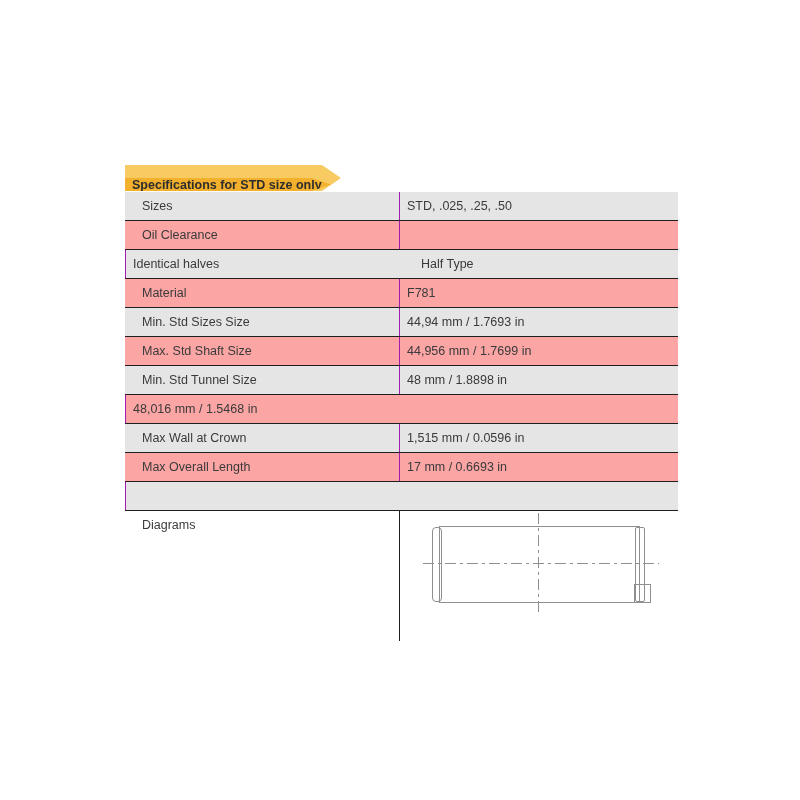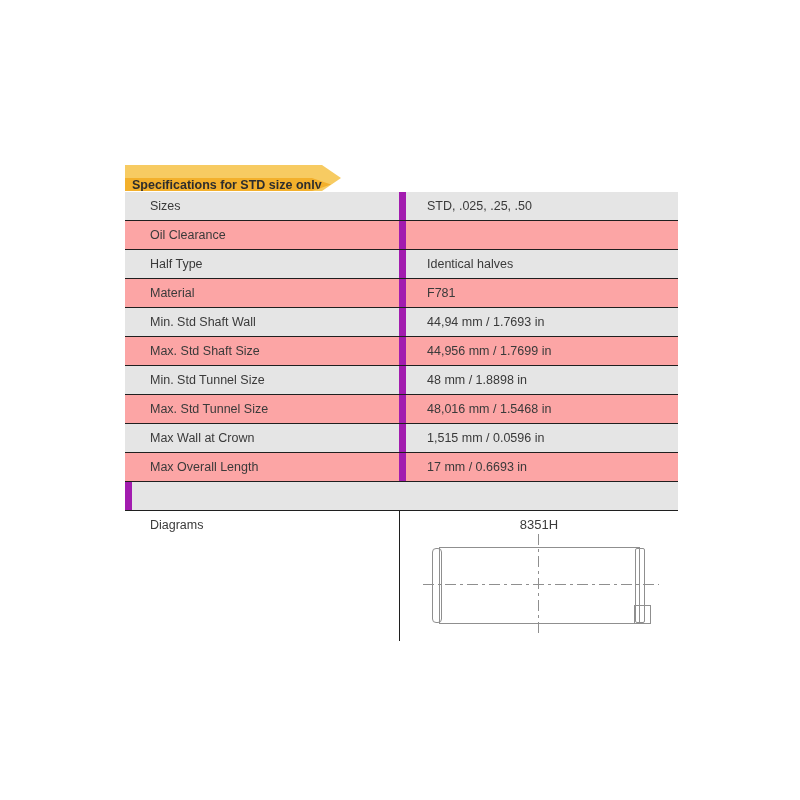--- a/index.html
+++ b/index.html
@@ -51,30 +51,30 @@
   .row {
     display: flex;
     height: 28px;
     border-bottom: 1px solid #1F1F1F;
     background: #fca5a5;
   }
   .row.gray { background: #E5E5E5; }
   .cell { box-sizing: border-box; }
   .lbl {
     width: 274px;
-    padding-left: 25px;
+    padding-left: 17px;
     display: flex;
     align-items: center;
     font-size: 12.5px;
     color: #3A3A3A;
   }
   .val {
     flex: 1;
-    border-left: 7px solid #a21caf;
-    padding-left: 21px;
+    border-left: 1px solid #a21caf;
+    padding-left: 7px;
     display: flex;
     align-items: center;
     font-size: 12.5px;
     color: #3A3A3A;
   }
   
   .diagram-section {
     display: flex;
     height: 130px;
   }
@@ -149,60 +149,58 @@
   <div class="spec-table">
     <div class="row gray">
       <div class="cell lbl">Sizes</div>
       <div class="cell val">STD, .025, .25, .50</div>
     </div>
     <div class="row">
       <div class="cell lbl">Oil Clearance</div>
       <div class="cell val"></div>
     </div>
     <div class="row gray">
+      <div class="cell val">Identical halves</div>
       <div class="cell lbl">Half Type</div>
-      <div class="cell val">Identical halves</div>
     </div>
     <div class="row">
       <div class="cell lbl">Material</div>
       <div class="cell val">F781</div>
     </div>
     <div class="row gray">
-      <div class="cell lbl">Min. Std Shaft Wall</div>
+      <div class="cell lbl">Min. Std Sizes Size</div>
       <div class="cell val">44,94 mm / 1.7693 in</div>
     </div>
     <div class="row">
       <div class="cell lbl">Max. Std Shaft Size</div>
       <div class="cell val">44,956 mm / 1.7699 in</div>
     </div>
     <div class="row gray">
       <div class="cell lbl">Min. Std Tunnel Size</div>
       <div class="cell val">48 mm / 1.8898 in</div>
     </div>
     <div class="row">
-      <div class="cell lbl">Max. Std Tunnel Size</div>
       <div class="cell val">48,016 mm / 1.5468 in</div>
     </div>
     <div class="row gray">
       <div class="cell lbl">Max Wall at Crown</div>
       <div class="cell val">1,515 mm / 0.0596 in</div>
     </div>
     <div class="row">
       <div class="cell lbl">Max Overall Length</div>
       <div class="cell val">17 mm / 0.6693 in</div>
     </div>
     <div class="row gray">
       <div class="cell val"></div>
     </div>
   </div>
 
   <div class="diagram-section">
     <div class="cell lbl">Diagrams</div>
     <div class="cell dval">
-      <div class="diagram-code">8351H</div>
       <div class="drawing">
         <div class="cl-h"></div>
         <div class="cl-v"></div>
         <div class="notch"></div>
         <div class="body-rect"></div>
         <div class="cap-left"></div>
         <div class="cap-right"></div>
       </div>
     </div>
   </div>

